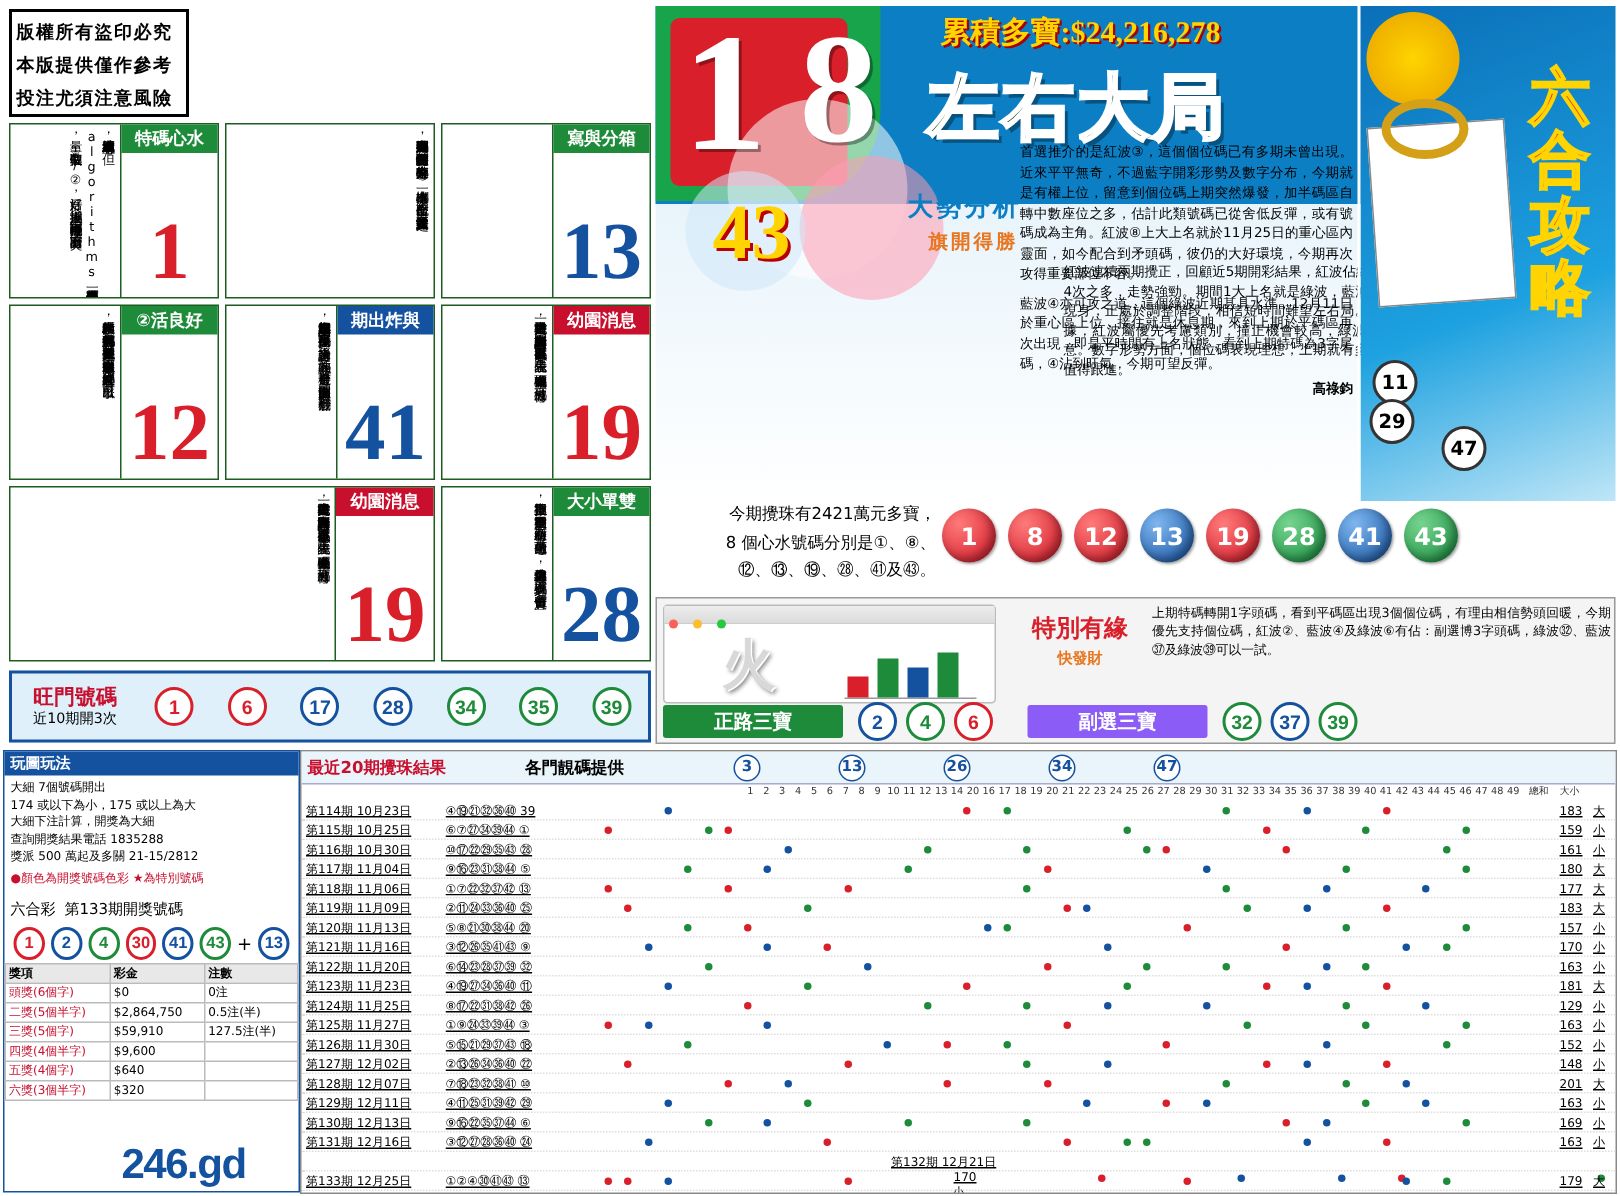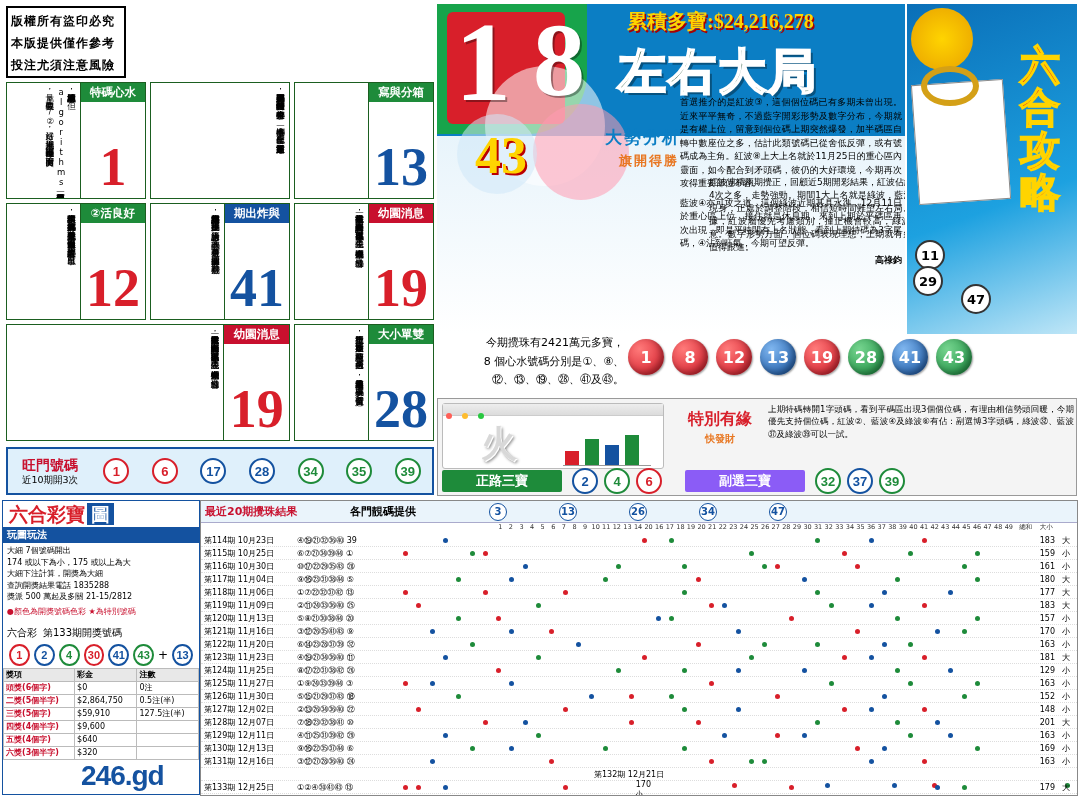--- a/index.html
+++ b/index.html
@@ -204,21 +204,21 @@
   .bl-sub { background:#1452a0; color:#fff; font-size:10px; font-weight:bold; padding:1px 4px; }
   .bl-body { font-size:8px; line-height:1.45; padding:2px 4px; color:#000; }
   .bl-note { font-size:8px; padding:1px 4px; color:#000; }
   .bl-lotto-title { font-size:17px; font-weight:bold; color:#d81f2a; padding:2px 4px; }
   .bl-lotto-title span { font-size:10px; color:#000; font-weight:normal; }
   .bl-balls { display:flex; align-items:center; padding:2px 4px; }
   .bl-balls .ball { width:22px; height:22px; font-size:11px; margin:0 2px; }
   .prize { width:100%; border-collapse:collapse; font-size:8px; }
   .prize td { border:1px solid #bbb; padding:0 2px; height:13px; }
   .prize .hd { background:#e8e8e8; font-weight:bold; }
-  .prize .lbl { color:#c8102e; font-weight:bold; }
+  .prize .lbl { color:#c8102e; font-weight:normal; }
   .watermark {
     position:absolute; left:78px; bottom:2px; font-size:28px; font-weight:bold;
     color:#1452a0; font-family:"Liberation Sans", sans-serif; letter-spacing:-1px;
   }
 
   
   .tbl-wrap {
     position:absolute; left:200px; top:500px; width:878px; height:296px;
     border:1px solid #888; background:#fff; overflow:hidden;
   }
@@ -234,21 +234,21 @@
     font-weight:bold; background:#fff; margin:0 26px;
   }
   .grid { position:relative; width:100%; height:274px; font-size:7px; }
   .gnum-row {
     position:absolute; left:294px; top:0; width:560px; height:10px;
     display:flex; font-size:6.5px; color:#333;
   }
   .gnum-row span { width:13.5px; text-align:center; }
   .row {
     position:absolute; left:0; height:12.3px; width:100%;
-    border-bottom:1px dotted #ddd; display:flex; align-items:center;
+    border-bottom:1px dotted #ddd; display:flex; align-items:center;text-decoration:underline;
   }
   .row .date { width:96px; font-size:8px; padding-left:3px; white-space:nowrap; }
   .row .draw { width:106px; font-size:8px; white-space:nowrap; overflow:hidden; }
   .row .cells { position:relative; flex:1; height:100%; }
   .row .tot { width:24px; font-size:8px; text-align:right; }
   .row .ox { width:22px; font-size:8px; text-align:center; }
   .cdot { position:absolute; width:5px; height:5px; border-radius:50%; top:3px; }
   .c-red{background:#d81f2a;} .c-blue{background:#1452a0;} .c-green{background:#1e8b3a;}
 </style>
 </head>
@@ -417,23 +417,20 @@
       <span class="ball green">4</span>
       <span class="ball red">6</span>
       <div class="strip-lbl lbl-red" style="margin-left:20px;">副選三寶</div>
       <span class="ball green" style="margin-left:10px;">32</span>
       <span class="ball blue">37</span>
       <span class="ball green">39</span>
     </div>
   </div>
 
   <div class="bl">
-    <div class="bl-title">
-      <span>六合彩寶</span><span class="box">圖</span>
-    </div>
     <div class="bl-sub">玩圖玩法</div>
     <div class="bl-body">
       <div>大細 7個號碼開出</div>
       <div>174 或以下為小，175 或以上為大</div>
       <div>大細下注計算，開獎為大細</div>
       <div>查詢開獎結果電話 1835288</div>
       <div>獎派 500 萬起及多關 21-15/2812</div>
     </div>
     <div class="bl-note" style="color:#c8102e;">●顏色為開獎號碼色彩 ★為特別號碼</div>
     <div class="bl-lotto-title">

